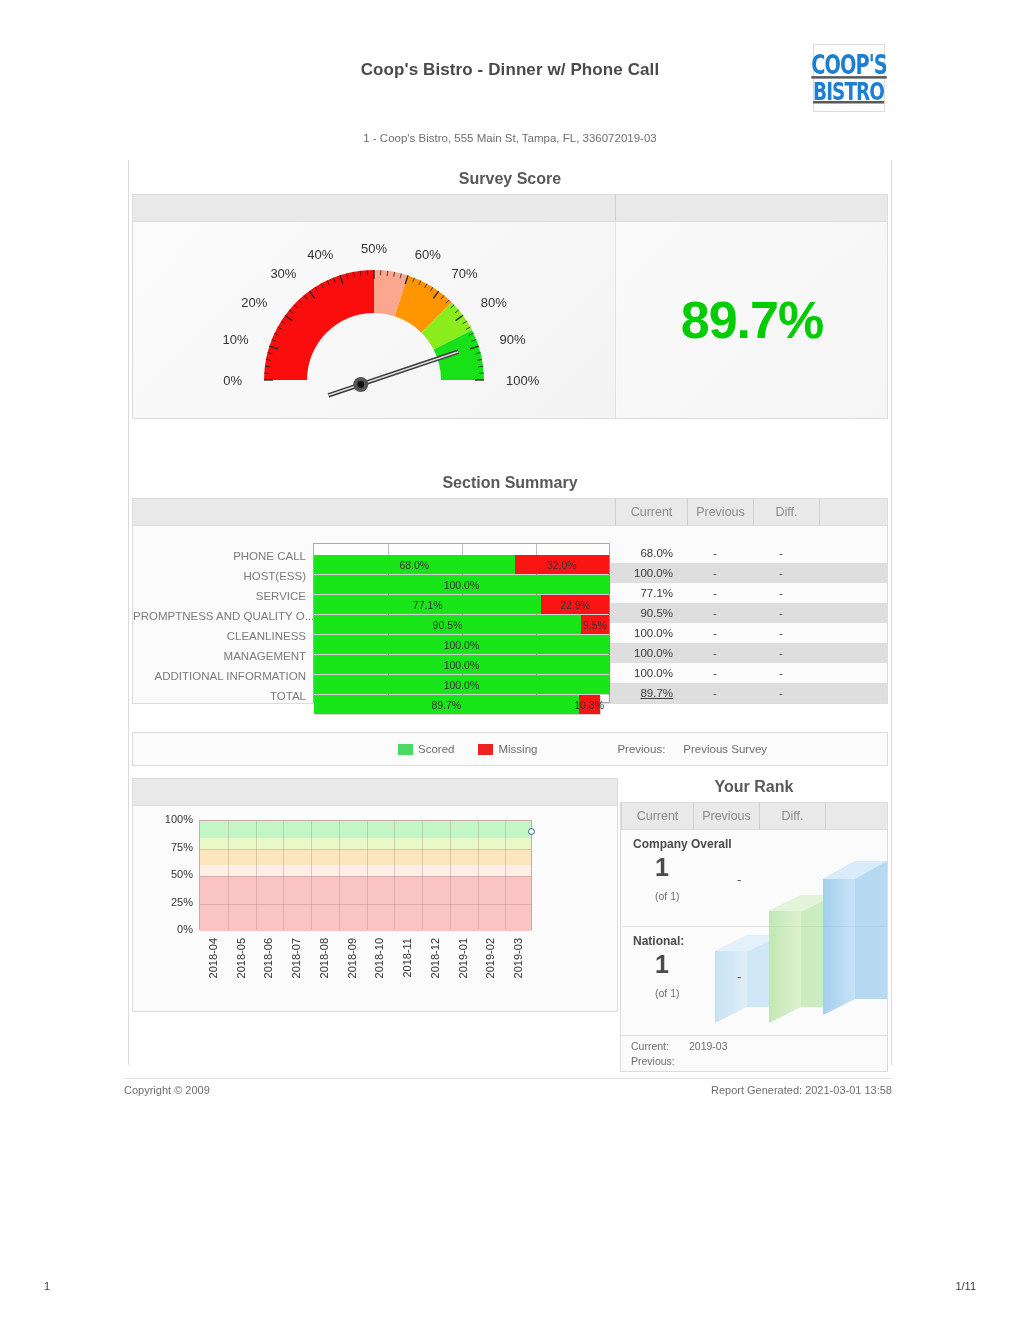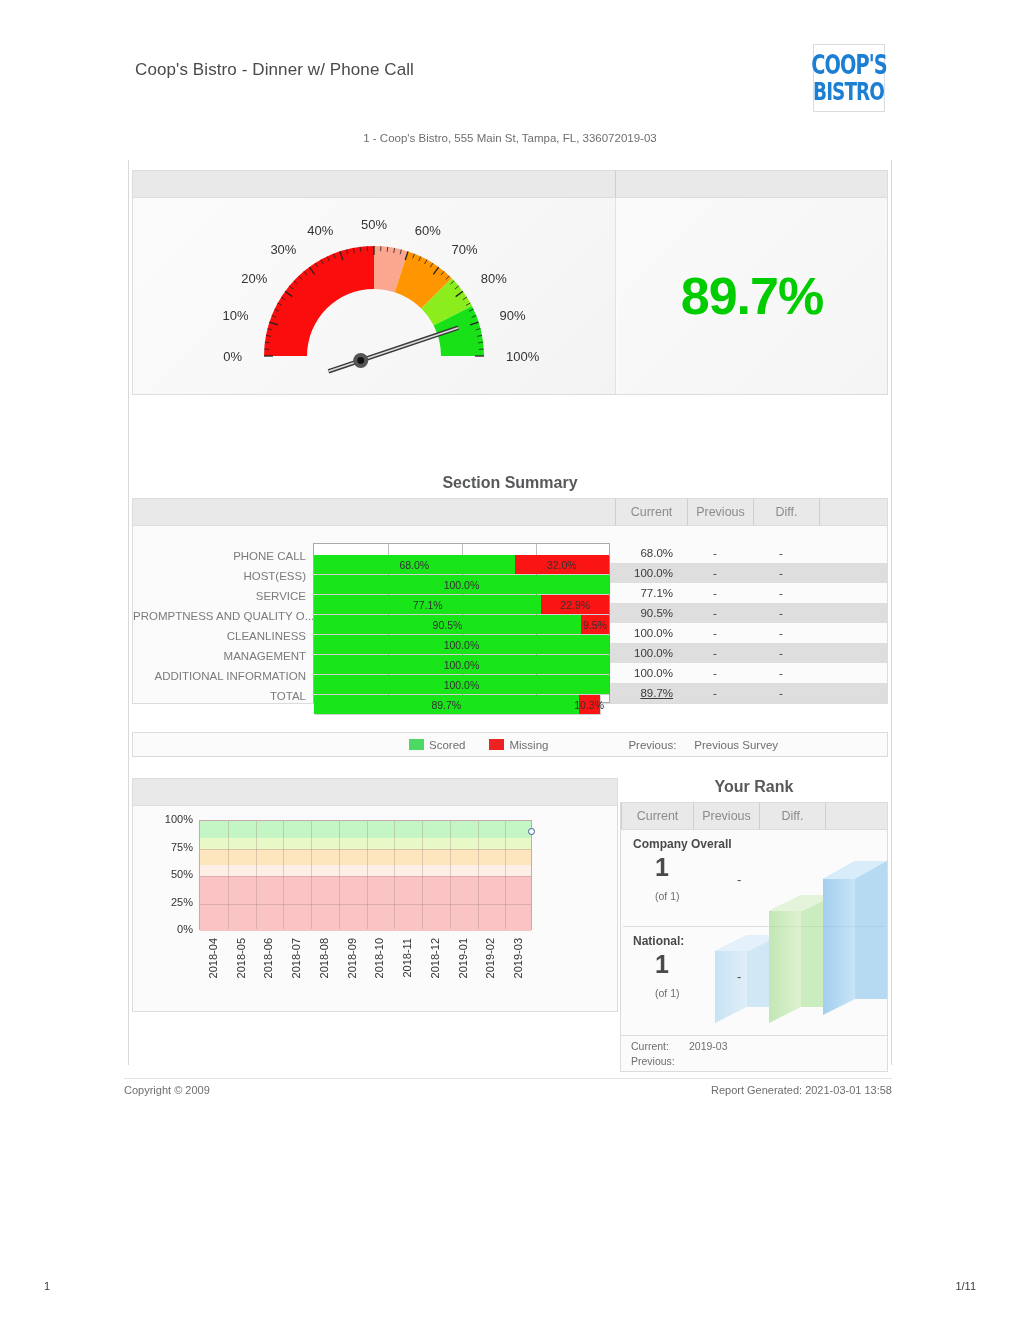--- a/index.html
+++ b/index.html
@@ -9,31 +9,33 @@
     background:#ffffff;
     font-family:"Liberation Sans", sans-serif;
     color:#58595b;
     position:relative;
     overflow:hidden;
   }
 
   
   .header { position:absolute; left:135px; top:60px; width:750px; }
   .report-title {
-    font-size:17px; color:#4a4a4a; font-weight:400;
+    font-size:17px; color:#4a4a4a; font-weight:700;
     letter-spacing:0.1px;
+    text-align:center;
   }
   .logo-box {
     position:absolute; right:0px; top:-16px;
     width:72px; height:68px;
     border:1px solid #d8dde2;
     background:#fff;
     display:flex; flex-direction:column;
     align-items:center; justify-content:center;
     line-height:1;
+    text-decoration:underline;
   }
   .logo-line {
     font-family:"DejaVu Sans", sans-serif;
     font-weight:bold;
     color:#1d7fd4;
     font-size:21px;
     letter-spacing:-1px;
     transform:scaleX(0.92) scaleY(1.25);
   }
   .logo-line2 { font-size:20px; margin-top:5px; }
@@ -125,22 +127,22 @@
   .numrow.alt { background:#dedede; }
   .num-cur { width:72px; text-align:right; padding-right:9px; color:#3b3b3b; }
   .num-prev { width:66px; text-align:center; color:#3b3b3b; }
   .num-diff { width:66px; text-align:center; color:#3b3b3b; }
   .num-pad { flex:1; }
   .underline-num { text-decoration:underline; }
 
   
   .legend-panel {
     border:1px solid #dcdcdc; background:#fbfbfb;
-    height:25px; display:flex; align-items:center;
-    font-size:11.5px; color:#6d6e71;padding-left:11px;
+    height:34px; display:flex; align-items:center;
+    font-size:11.5px; color:#6d6e71;
   }
   .lg-swatch { width:15px; height:11px; margin-right:5px; }
   .lg-item { display:flex; align-items:center; margin-right:24px; }
 
   
   .trend-body { height:206px; background:#fbfbfb; position:relative; }
   .plot {
     position:absolute; left:66px; top:14px; width:333px; height:110px;
     border:1px solid #c9a9a9;
   }
@@ -205,20 +207,21 @@
 
 <div class="subheader">
   <div>1 - Coop's Bistro, 555 Main St, Tampa, FL, 33607</div>
   <div>2019-03</div>
 </div>
 
 <div class="rail rail-l" style="top:160px;height:905px;"></div>
 <div class="rail rail-r" style="top:160px;height:905px;"></div>
 
 <div class="panel" style="left:132px; top:170px; width:756px;">
+  <div class="panel-title">Survey Score</div>
   <div class="panel-head">
     <div style="flex:1;"></div>
     <div style="width:272px;border-left:1px solid #cfcfcf;height:100%;"></div>
   </div>
   <div class="panel-body">
     <div class="gauge-wrap">
       <div class="gauge-left">
         <svg id="gauge-svg" width="483" height="196" viewBox="0 0 483 196">
             <path d="M131,158 A110,110 0 0 1 241,48 L241,91 A67,67 0 0 0 174,158 Z" fill="#fb0d0d"></path>
             <path d="M241,48 A110,110 0 0 1 274.9918693812442,53.383783207533114 L261.7041386231215,94.2792134082247 A67,67 0 0 0 241,91 Z" fill="#fba68f"></path>

